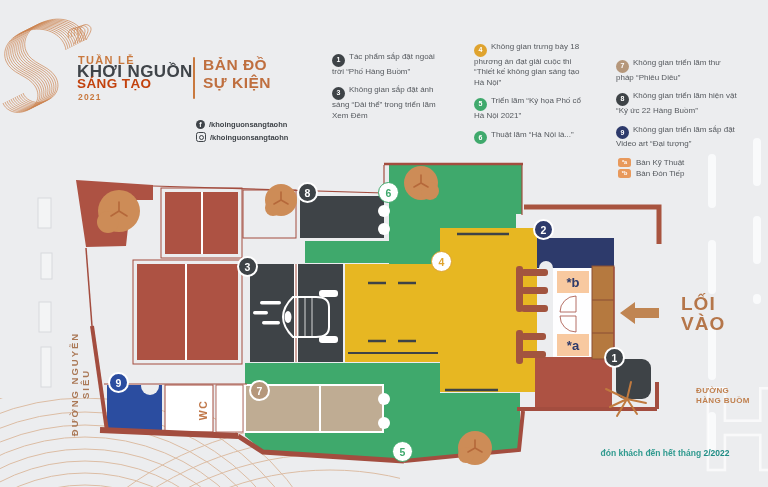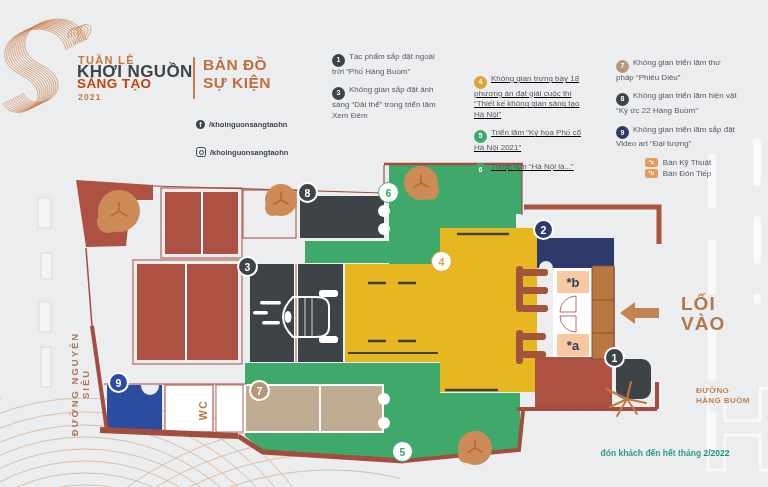--- a/index.html
+++ b/index.html
@@ -8,34 +8,34 @@
   .abs{position:absolute;}
   svg.mapcanvas{position:absolute;left:0;top:0;}
 
   
   .lbl-week{left:78px;top:54px;font-size:11px;font-weight:bold;letter-spacing:1.3px;color:#c9793f;}
   .lbl-name1{left:77px;top:62px;font-size:17px;font-weight:800;letter-spacing:.4px;color:#3f4449;}
   .lbl-name2{left:77px;top:76px;font-size:13.5px;font-weight:800;letter-spacing:.4px;color:#c2410c;}
   .lbl-year{left:78px;top:92px;font-size:8.5px;font-weight:bold;letter-spacing:1.2px;color:#c9793f;}
   .divider{left:193px;top:57px;width:2px;height:42px;background:#c9793f;border-radius:1px;}
   .page-title{left:203px;top:56px;font-size:15.5px;font-weight:800;letter-spacing:.5px;color:#bf6f3f;line-height:17.5px;}
-  .social{left:196px;top:120px;display:flex;flex-direction:column;gap:18px;}
+  .social{left:196px;top:120px;display:flex;flex-direction:column;gap:3px;}
   .soc-row{display:flex;align-items:center;gap:4px;font-size:7.5px;font-weight:600;color:#3f4449;}
   .fb{width:9px;height:9px;border-radius:50%;background:#3f4449;color:#fff;font-size:7px;font-weight:bold;display:flex;align-items:center;justify-content:center;line-height:1;}
   .ig{width:8px;height:8px;border:1.2px solid #3f4449;border-radius:2.5px;position:relative;box-sizing:content-box;}
   .ig::after{content:"";position:absolute;inset:1.5px;border:1px solid #3f4449;border-radius:50%;}
 
   
   .lg-col{position:absolute;}
   .lg-col1{left:332px;top:52px;width:106px;}
-  .lg-col2{left:474px;top:74px;width:112px;text-decoration:underline;}
+  .lg-col2{left:474px;top:42px;width:112px;}
   .lg-col3{left:616px;top:58px;width:122px;}
   p.lg-item{margin:0 0 8px 0;font-size:8px;line-height:10.5px;color:#55595e;font-weight:500;}
   .lg-dot{display:inline-flex;width:13px;height:13px;border-radius:50%;color:#fff;font-size:7px;font-weight:bold;align-items:center;justify-content:center;margin-right:4px;vertical-align:-3px;}
-  .desk-row{display:flex;align-items:center;gap:5px;margin:1px 0 2px 2px;font-size:8px;color:#55595e;font-weight:500;justify-content:center;}
+  .desk-row{display:flex;align-items:center;gap:5px;margin:1px 0 2px 2px;font-size:8px;color:#55595e;font-weight:500;}
   .desk-ic{width:13px;height:9px;background:#e8995c;border-radius:2.5px;color:#fff;font-size:5.5px;font-weight:bold;display:flex;align-items:center;justify-content:center;flex:none;}
 
   
   .marker{position:absolute;width:21px;height:21px;border-radius:50%;display:flex;align-items:center;justify-content:center;font-weight:bold;font-size:10.5px;box-sizing:border-box;z-index:6;}
   .mk-fill{color:#fff;border:2px solid #fff;}
   .mk-out{background:#fff;border:1.6px solid;}
 
   
   .deskbox{position:absolute;width:32px;height:22px;background:#f8c9a0;color:#2d3a6b;font-size:13px;font-weight:800;display:flex;align-items:center;justify-content:center;z-index:5;}
   .wc-label{left:190px;top:404px;width:26px;transform:rotate(-90deg);font-size:10.5px;font-weight:800;color:#c0784a;letter-spacing:1.5px;text-align:center;z-index:5;}

